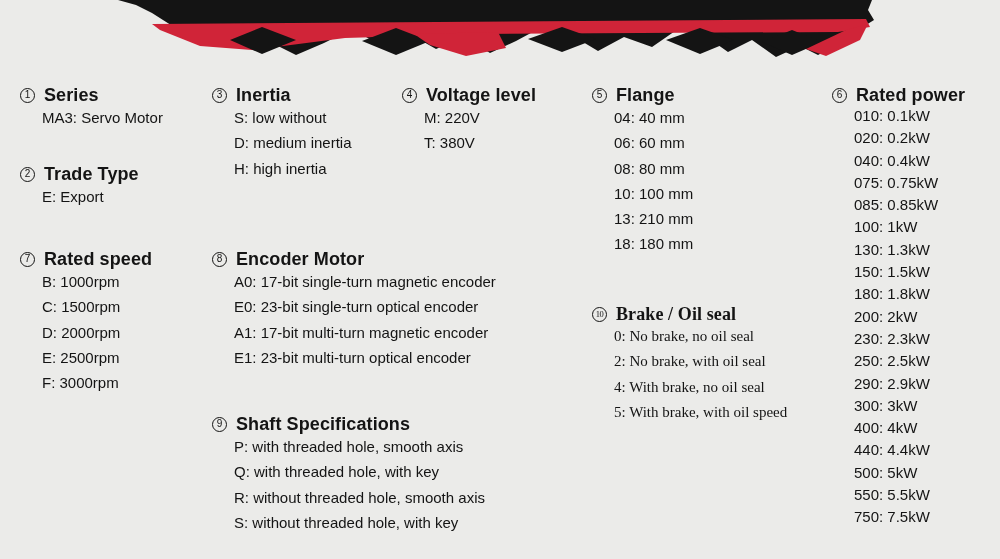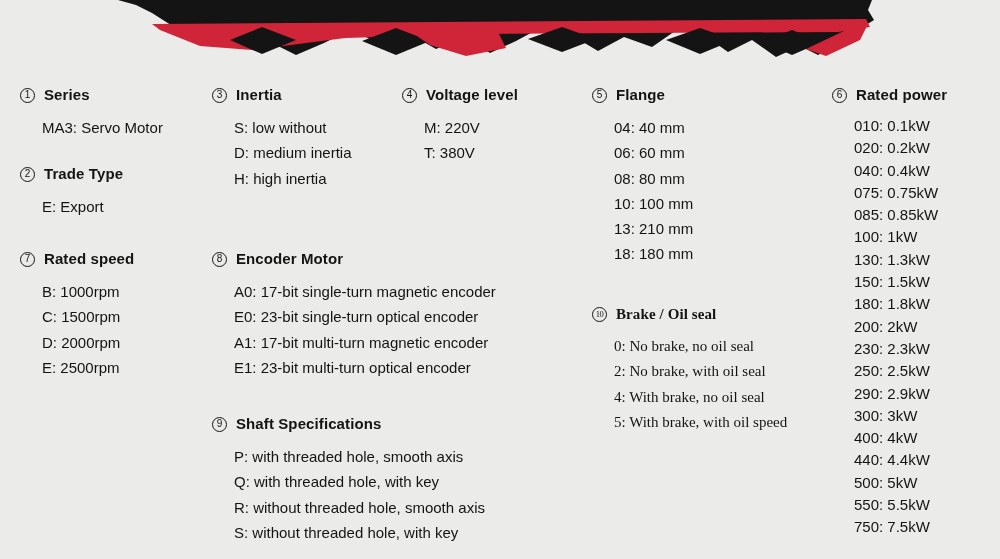--- a/index.html
+++ b/index.html
@@ -27,23 +27,23 @@
   .spec{position:absolute;white-space:nowrap;}
   .hdr{display:flex;align-items:center;gap:9px;line-height:18px;}
   .num{
     flex:0 0 auto;
     display:inline-flex;align-items:center;justify-content:center;
     width:15px;height:15px;
     border:1.3px solid var(--ink);border-radius:50%;
     font-size:10px;line-height:1;box-sizing:border-box;
   }
   .s10 .num{font-size:8.5px;letter-spacing:-0.4px;}
-  .ttl{font-size:15px;font-weight:bold;letter-spacing:0.1px;}
+  .ttl{font-size:18px;font-weight:bold;letter-spacing:0.1px;}
   .items{
-    list-style:none;margin:11px 0 0 22px;padding:0;
+    list-style:none;margin:1px 0 0 22px;padding:0;
     font-size:15px;line-height:25.3px;
   }
   .s6 .items{line-height:22.3px;}
 
   .s1{left:20px;top:86px;}
   .s2{left:20px;top:165px;}
   .s3{left:212px;top:86px;}
   .s4{left:402px;top:86px;}
   .s5{left:592px;top:86px;}
   .s6{left:832px;top:86px;}
@@ -160,20 +160,21 @@
   <section class="spec s7">
     <div class="hdr">
       <span class="num">7</span>
       <span class="ttl">Rated speed</span>
     </div>
     <ul class="items">
         <li>B: 1000rpm</li>
         <li>C: 1500rpm</li>
         <li>D: 2000rpm</li>
         <li>E: 2500rpm</li>
+        <li>F: 3000rpm</li>
       </ul>
   </section>
 
   <section class="spec s8">
     <div class="hdr">
       <span class="num">8</span>
       <span class="ttl">Encoder Motor</span>
     </div>
     <ul class="items">
         <li>A0: 17-bit single-turn magnetic encoder</li>

